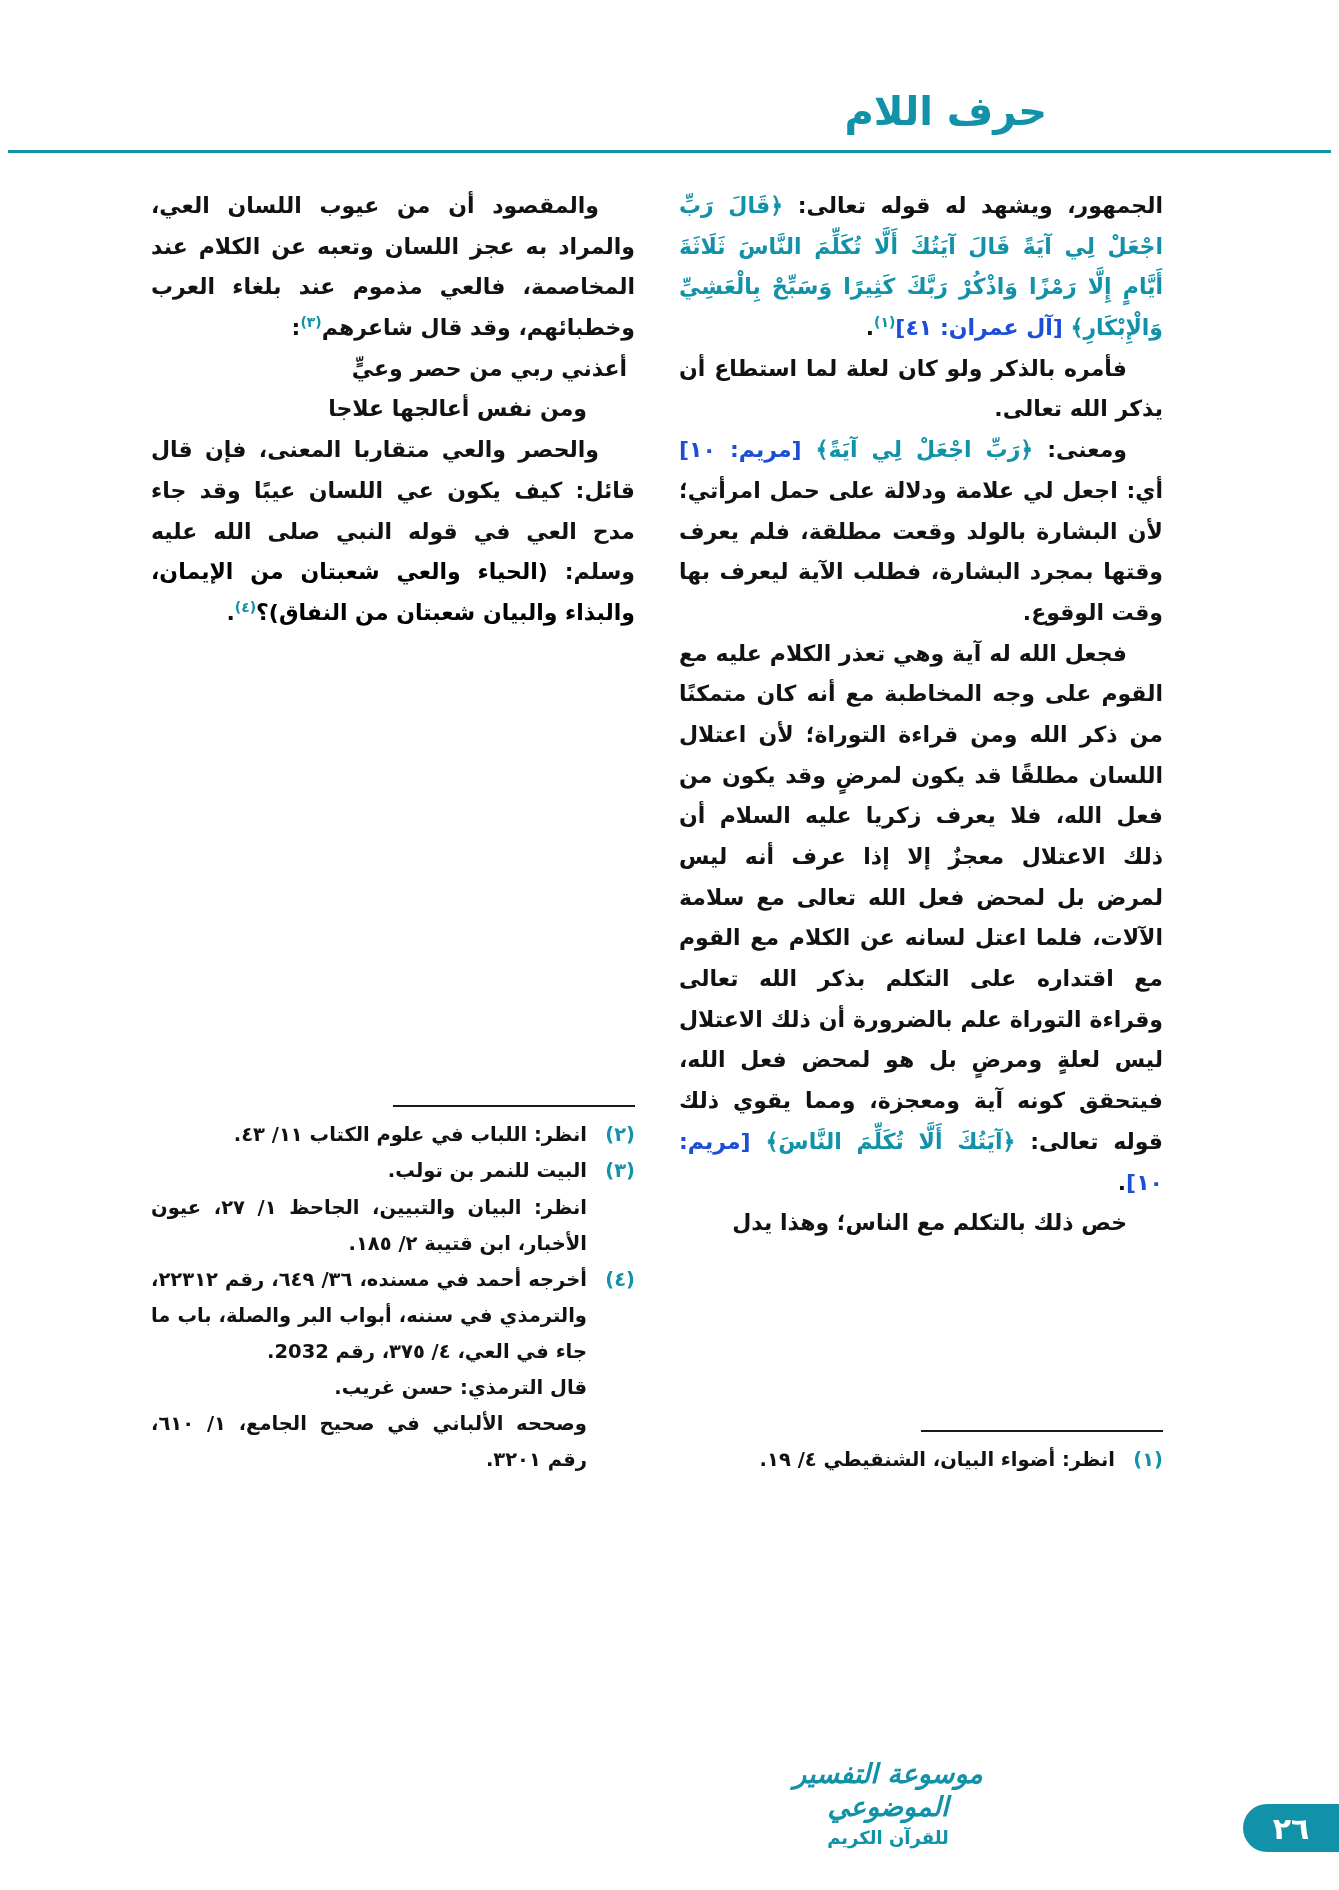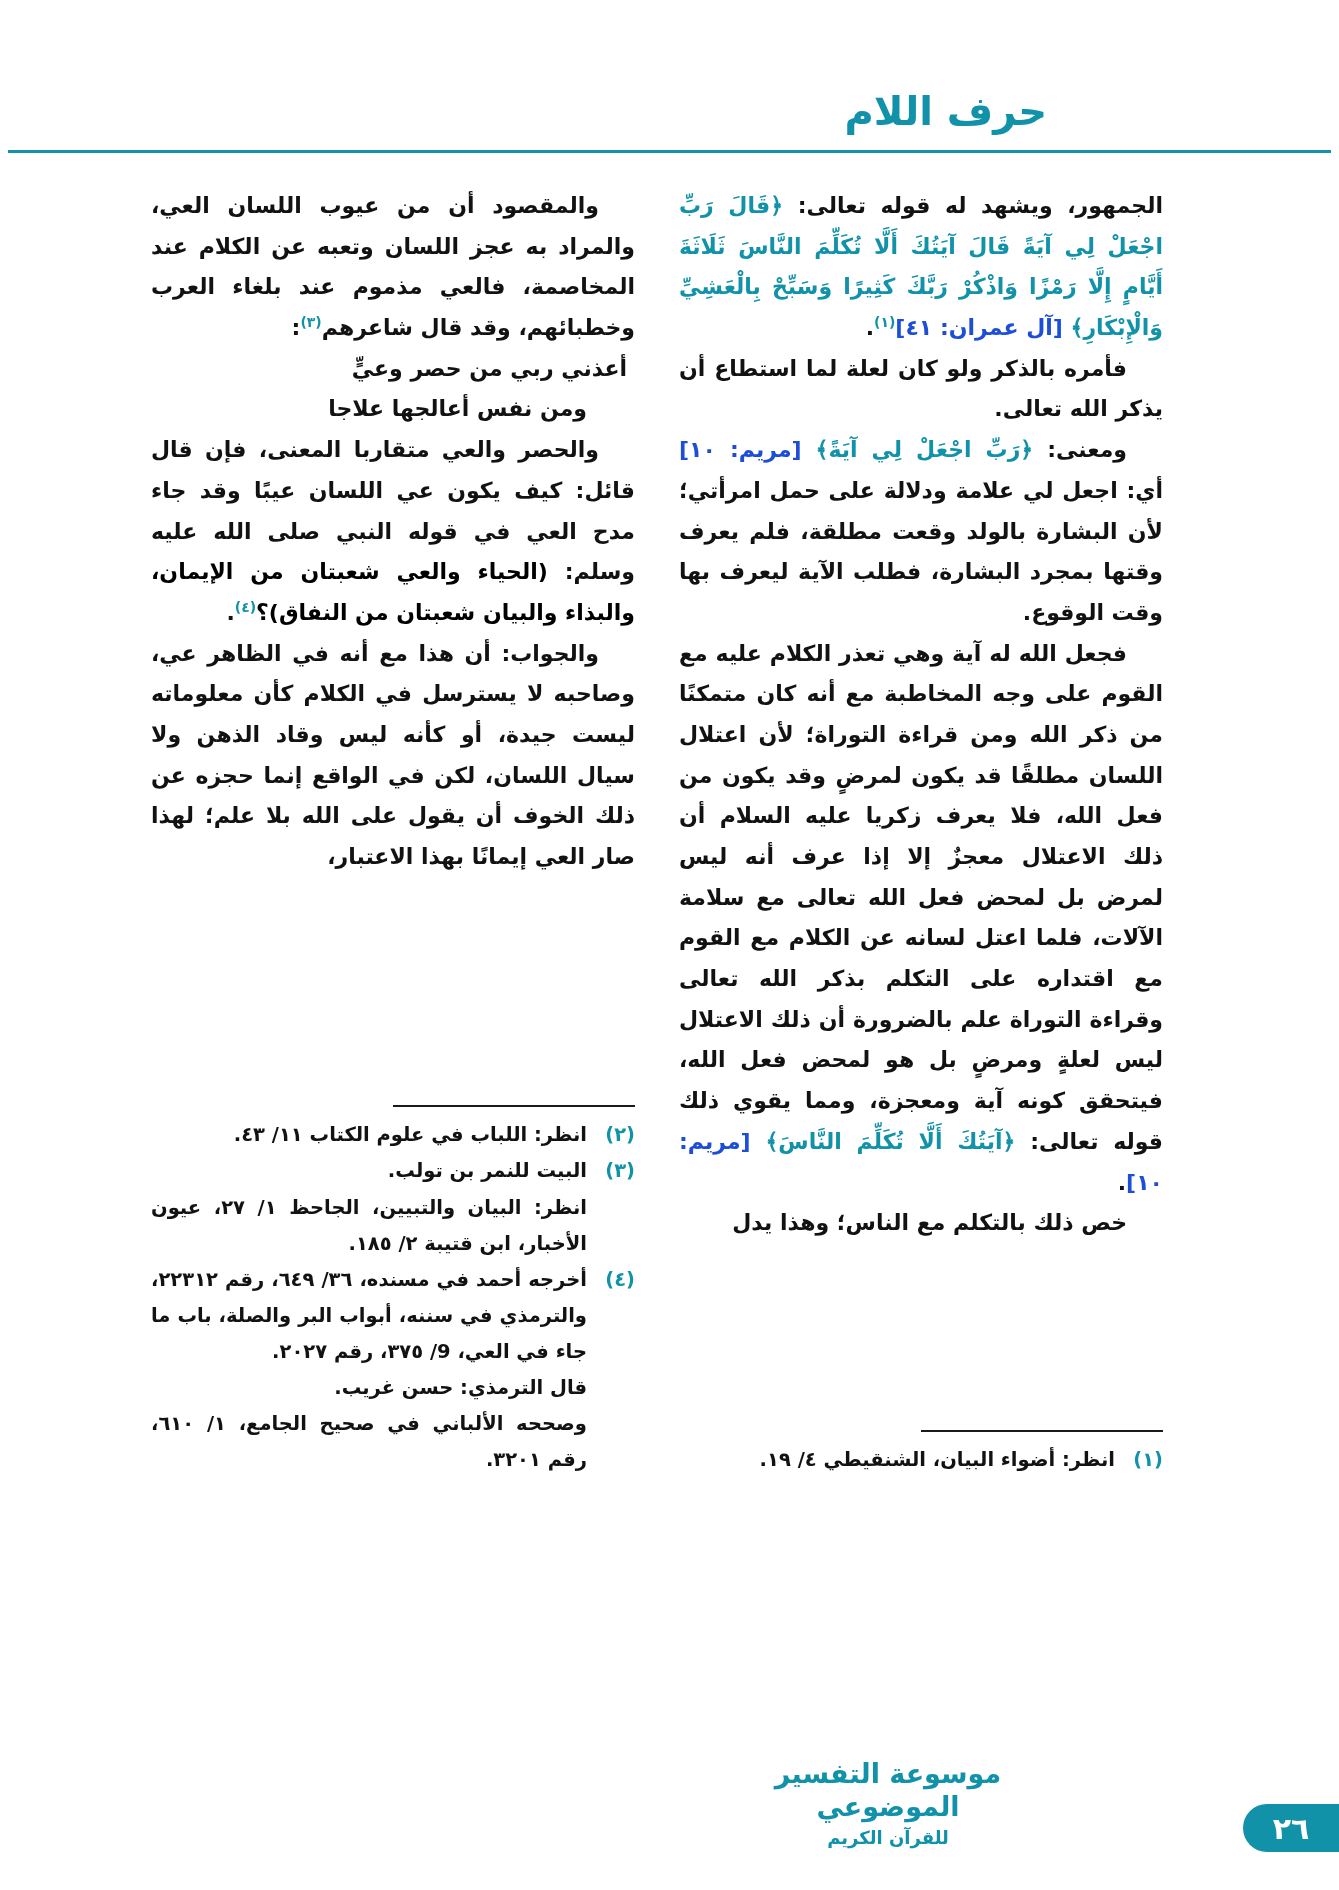--- a/index.html
+++ b/index.html
@@ -42,21 +42,21 @@
   .footnote{
     display:flex; font-size:19.5px; font-weight:700; line-height:1.85;
     color:#121212; text-align:justify;
   }
   .fn-marker{ flex:0 0 48px; color:var(--teal); }
   .fn-text{ flex:1; }
   .logo{
     position:absolute; bottom:42px; right:326px; width:250px;
     text-align:center; color:var(--teal);
   }
-  .logo-line1{ font-size:27px; font-weight:bold; line-height:1.2; }
+  .logo-line1{ font-size:27px; font-weight:bold; font-style:italic; line-height:1.2; }
   .logo-line2{ font-size:18px; font-weight:bold; margin-top:4px; }
   .page-badge{
     position:absolute; bottom:38px; right:0; width:96px; height:48px;
     background:var(--teal); border-radius:30px 0 0 30px;
     display:flex; align-items:center; justify-content:center;
     color:#ffffff; font-size:30px; font-weight:bold;
   }
 </style>
 </head>
 <body>
@@ -86,40 +86,39 @@
           </div>
       </div>
     </section>
 
     <section class="col">
       <div id="col-left">
           <p class="para"><span class="seg-text">والمقصود أن من عيوب اللسان العي، والمراد به عجز اللسان وتعبه عن الكلام عند المخاصمة، فالعي مذموم عند بلغاء العرب وخطبائهم، وقد قال شاعرهم</span><sup class="seg-note">(٣)</sup><span class="seg-text">:</span></p>
           <p class="para poetry indent1"><span class="seg-text">أعذني ربي من حصر وعيٍّ</span></p>
           <p class="para poetry indent2"><span class="seg-text">ومن نفس أعالجها علاجا</span></p>
           <p class="para"><span class="seg-text">والحصر والعي متقاربا المعنى، فإن قال قائل: كيف يكون عي اللسان عيبًا وقد جاء مدح العي في قوله النبي صلى الله عليه وسلم: </span><span class="seg-hadith">(الحياء والعي شعبتان من الإيمان، والبذاء والبيان شعبتان من النفاق)؟</span><sup class="seg-note">(٤)</sup><span class="seg-text">.</span></p>
-          <p class="para"><span class="seg-text">والجواب: أن هذا مع أنه في الظاهر عي، وصاحبه لا يسترسل في الكلام كأن معلوماته ليست جيدة، أو كأنه ليس وقاد الذهن ولا سيال اللسان، لكن في الواقع إنما حجزه عن ذلك الخوف أن يقول على الله بلا علم؛ لهذا صار العي إيمانًا بهذا الاعتبار،</span></p>
         </div>
       <div class="fn-block">
         <div class="fn-divider"></div>
         <div id="fn-left">
             <div class="footnote">
               <span class="fn-marker">(٢)</span>
               <span class="fn-text">انظر: اللباب في علوم الكتاب ١١/ ٤٣.</span>
             </div>
             <div class="footnote">
               <span class="fn-marker">(٣)</span>
               <span class="fn-text">البيت للنمر بن تولب.</span>
             </div>
             <div class="footnote">
               <span class="fn-marker"></span>
               <span class="fn-text">انظر: البيان والتبيين، الجاحظ ١/ ٢٧، عيون الأخبار، ابن قتيبة ٢/ ١٨٥.</span>
             </div>
             <div class="footnote">
               <span class="fn-marker">(٤)</span>
-              <span class="fn-text">أخرجه أحمد في مسنده، ٣٦/ ٦٤٩، رقم ٢٢٣١٢، والترمذي في سننه، أبواب البر والصلة، باب ما جاء في العي، 9/ ٣٧٥، رقم ٢٠٢٧.</span>
+              <span class="fn-text">أخرجه أحمد في مسنده، ٣٦/ ٦٤٩، رقم ٢٢٣١٢، والترمذي في سننه، أبواب البر والصلة، باب ما جاء في العي، ٤/ ٣٧٥، رقم 2032.</span>
             </div>
             <div class="footnote">
               <span class="fn-marker"></span>
               <span class="fn-text">قال الترمذي: حسن غريب.</span>
             </div>
             <div class="footnote">
               <span class="fn-marker"></span>
               <span class="fn-text">وصححه الألباني في صحيح الجامع، ١/ ٦١٠، رقم ٣٢٠١.</span>
             </div>
           </div>

